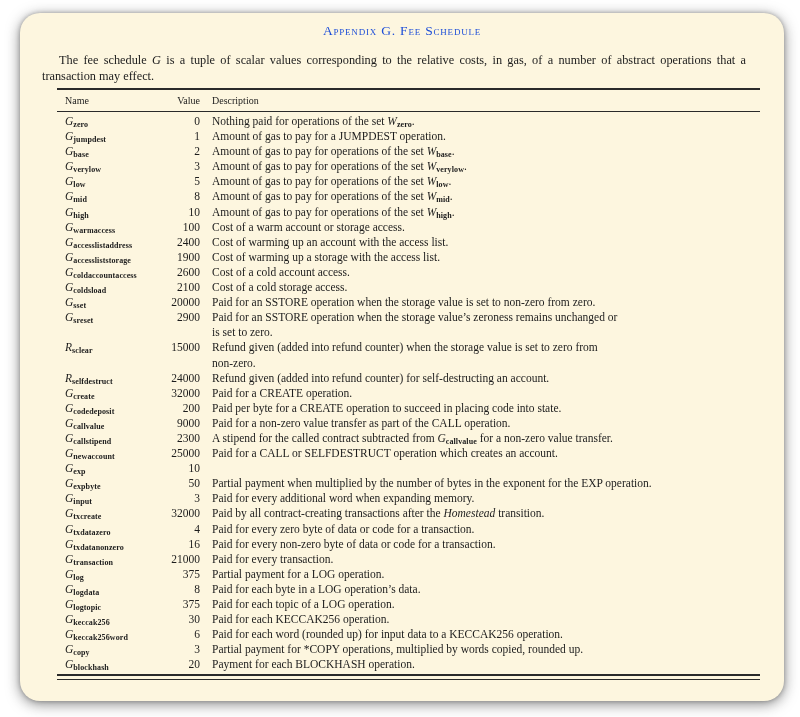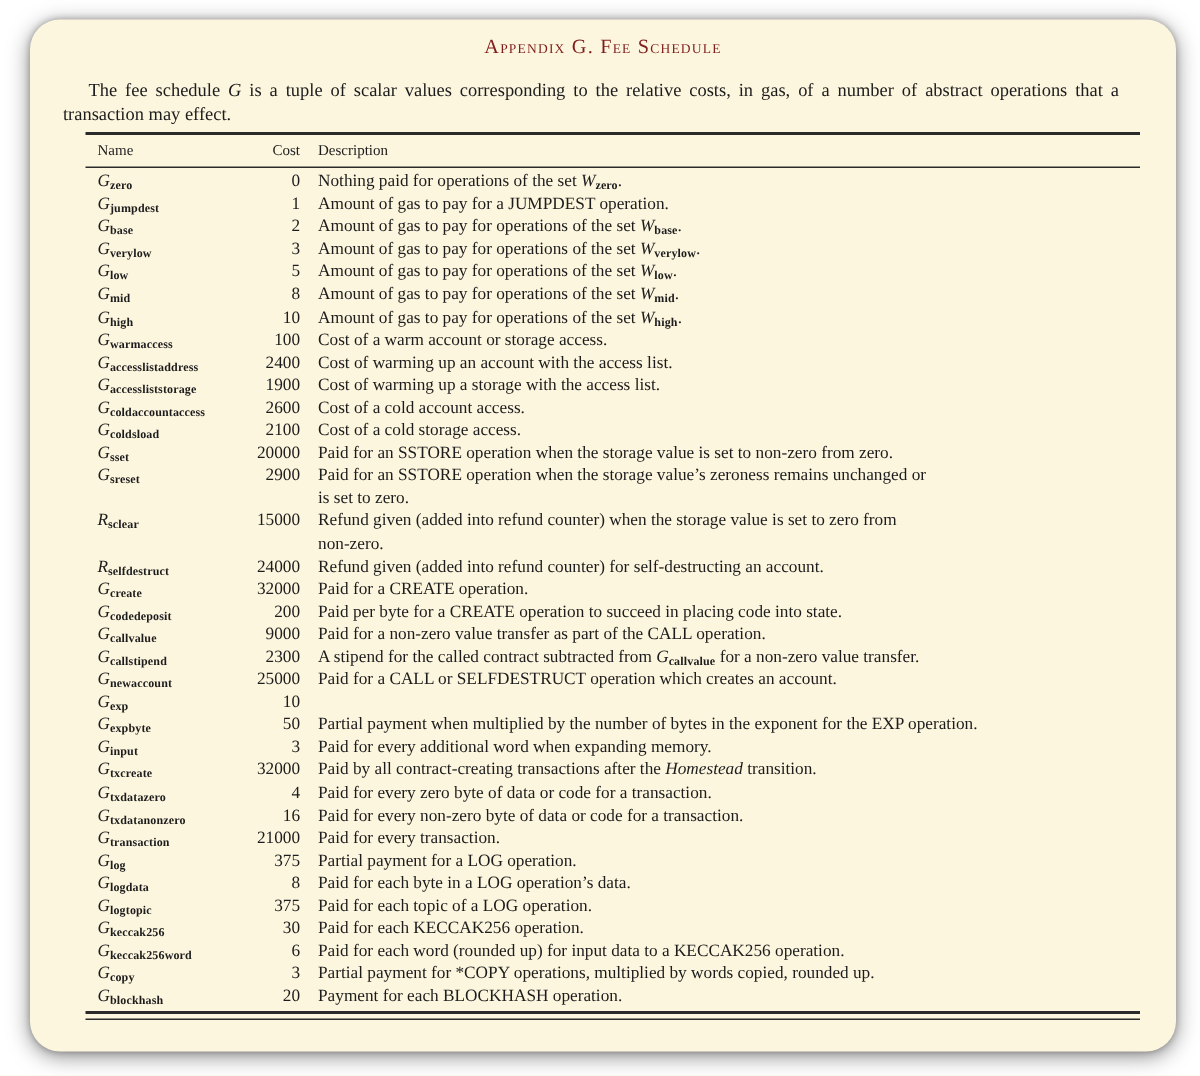--- a/index.html
+++ b/index.html
@@ -19,21 +19,21 @@
     border-radius:20px;
     box-shadow:0 3px 14px rgba(40,40,40,0.55), 0 0 4px rgba(60,60,60,0.35);
     box-sizing:border-box;
   }
   .title{
     margin-top:10px;
     text-align:center;
     font-variant:small-caps;
     font-size:13.5px;
     letter-spacing:0.8px;
-    color:#7f1d1d;
+    color:#1d4ed8;
   }
   .intro{
     margin:13px 52px 0 22px;
     width:704px;
     font-size:12.3px;
     line-height:16px;
     text-align:justify;
     text-indent:17px;
   }
   .tablewrap{
@@ -81,21 +81,21 @@
 
 <div class="card">
   <div class="title">Appendix G. Fee Schedule</div>
 
   <div class="intro">The fee schedule <i>G</i> is a tuple of scalar values corresponding to the relative costs, in gas, of a number of abstract operations that a transaction may effect.</div>
 
   <div class="tablewrap">
     <div class="rule-top"></div>
     <div class="thead">
       <div class="h-name">Name</div>
-      <div class="h-value">Cost</div>
+      <div class="h-value">Value</div>
       <div class="h-desc">Description</div>
     </div>
     <div class="rows">
         <div class="trow">
           <div class="cell name"><span class="mvar"><i>G</i><sub>zero</sub></span></div>
           <div class="cell value">0</div>
           <div class="cell desc">Nothing paid for operations of the set <span class="mvar"><i>W</i><sub>zero</sub></span>.</div>
         </div>
         <div class="trow">
           <div class="cell name"><span class="mvar"><i>G</i><sub>jumpdest</sub></span></div>

